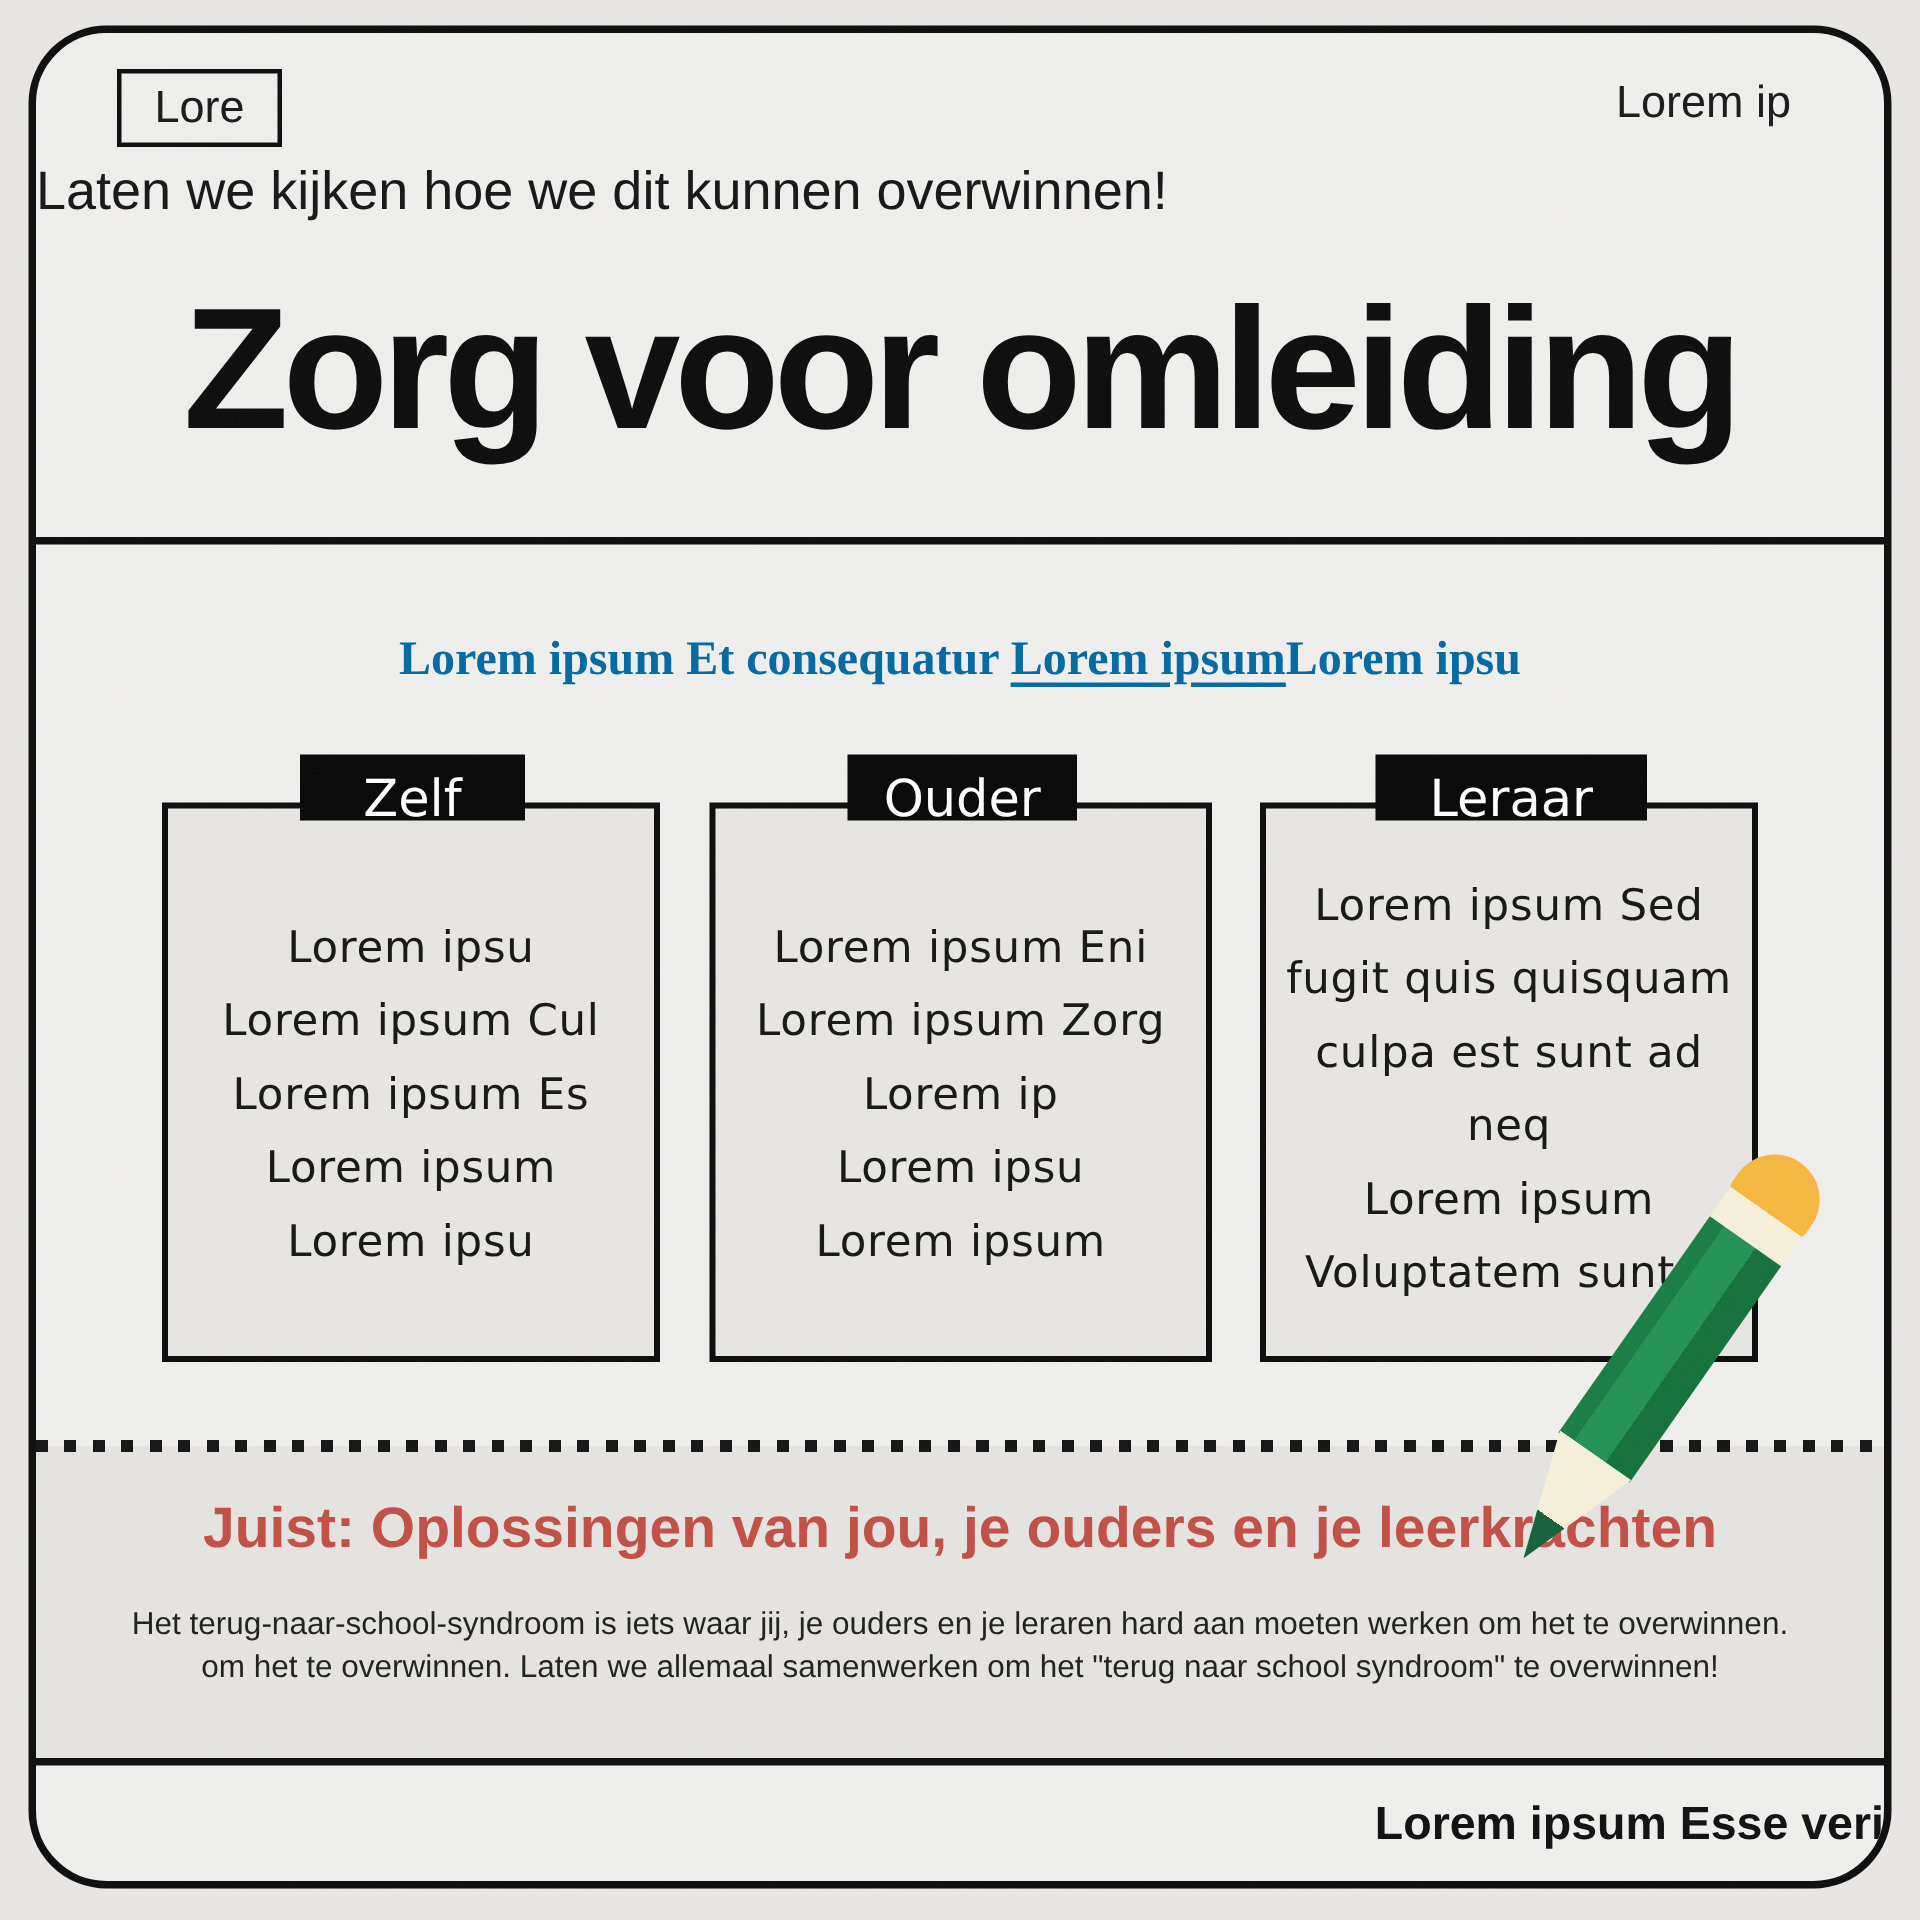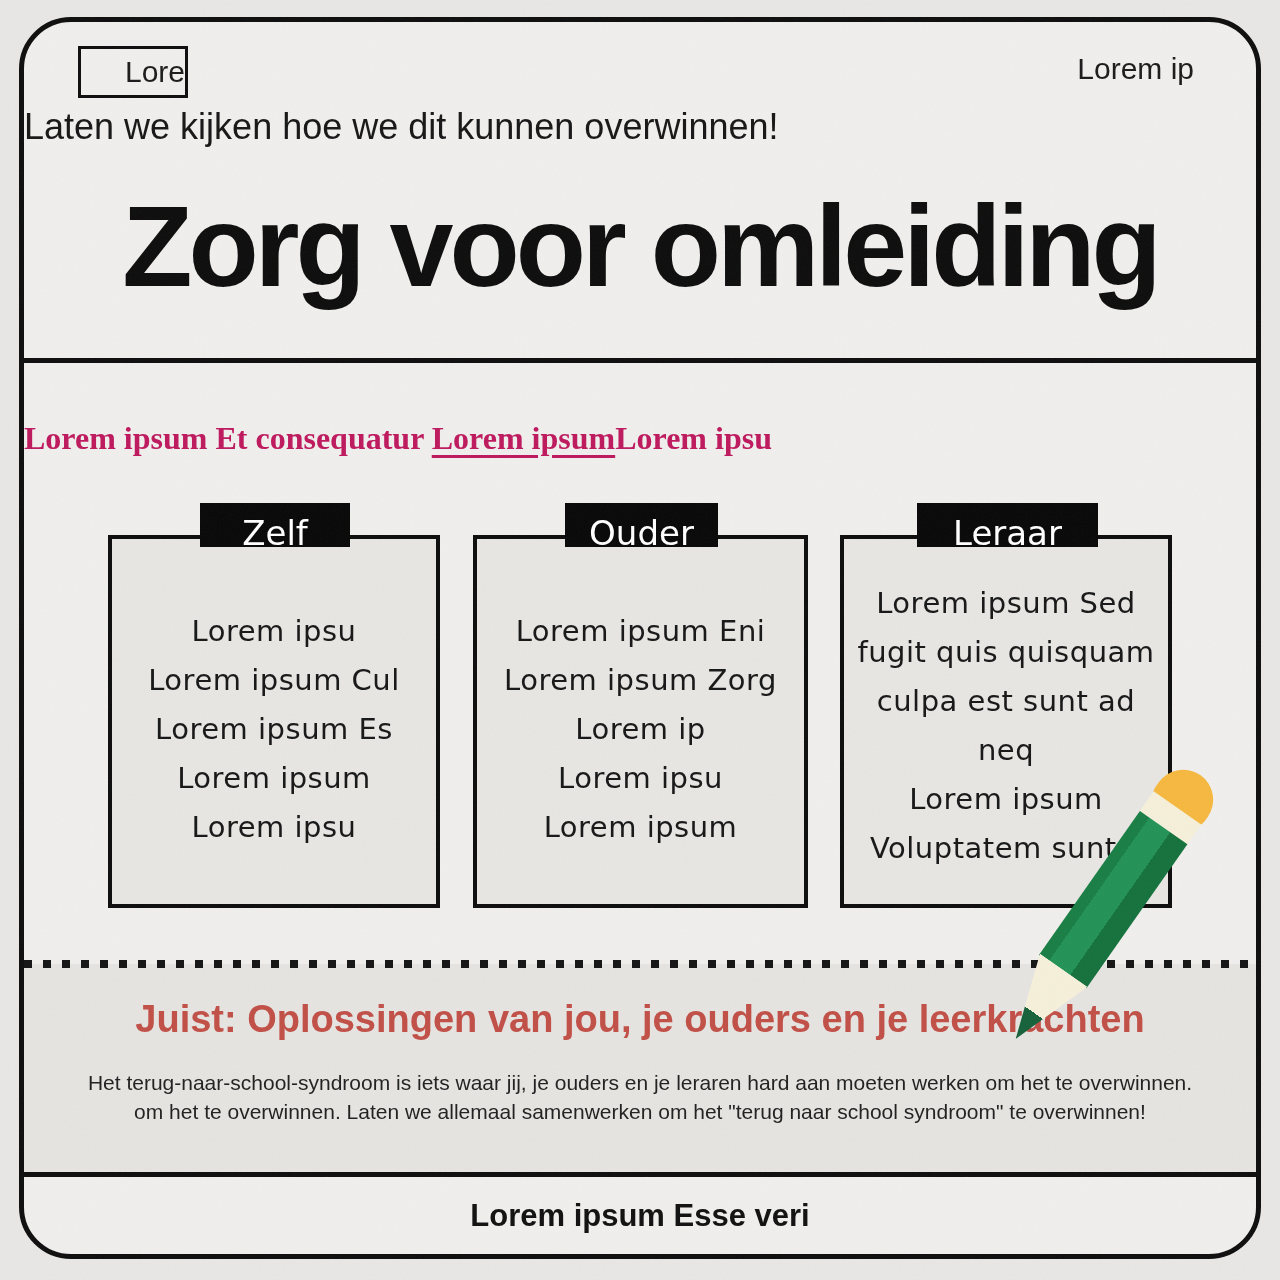--- a/index.html
+++ b/index.html
@@ -2,51 +2,51 @@
 <html><head>
 <meta charset="utf-8">
 <style>
   html,body{margin:0;padding:0;background:#e9e7e5;}
   .page{position:relative;width:1280px;height:1280px;background:#e9e7e5;overflow:hidden;
         font-family:"Liberation Sans", sans-serif;color:#111;}
   .frame{position:absolute;left:19px;top:17px;width:1232px;height:1232px;
          border:5px solid #0d0d0d;border-radius:52px;background:#f0efed;overflow:hidden;}
   .abs{position:absolute;}
   .badge{left:54px;top:24px;width:104px;height:46px;border:3px solid #0d0d0d;
-         font-size:30px;line-height:46px;text-align:right;color:#1a1a1a;background:transparent;}
+         font-size:30px;line-height:46px;text-align:center;color:#1a1a1a;background:transparent;}
   .top-right{right:62px;top:30px;font-size:30px;color:#1a1a1a;}
   .subtitle{left:0;right:0;top:84px;text-align:left;font-size:36px;color:#161616;}
   .big-title{left:0;right:0;top:158px;text-align:center;font-size:115px;font-weight:900;
              letter-spacing:-4px;color:#0c0c0c;white-space:nowrap;}
   .divider{left:0;right:0;height:5px;background:#0d0d0d;}
   .divider-1{top:336px;}
   .divider-2{top:1150px;}
-  .intro{left:0;right:0;top:398px;font-family:"Liberation Serif", serif;
-         font-weight:bold;font-size:32px;color:#be185d;}
+  .intro{left:0;right:0;top:398px;text-align:center;font-family:"Liberation Serif", serif;
+         font-weight:bold;font-size:32px;color:#0369a1;}
   .intro .ul{text-decoration:underline;text-decoration-thickness:3px;text-underline-offset:6px;}
   .card{top:513px;height:365px;border:4px solid #0c0c0c;background:#e8e6e3;}
   .card-1{left:84px;width:324px;}
   .card-2{left:449px;width:327px;}
   .card-3{left:816px;width:324px;text-decoration:underline;}
   .tab{top:481px;height:44px;background:#070707;color:#ffffff;text-align:center;
        font-size:34px;line-height:60px;font-family:"DejaVu Sans", sans-serif;z-index:5;}
   .tab-1{left:176px;width:150px;}
   .tab-2{left:541px;width:153px;}
   .tab-3{left:893px;width:181px;}
   .card-lines{position:absolute;left:0;right:0;text-align:center;
               font-family:"DejaVu Sans", sans-serif;font-size:29px;line-height:49px;
               letter-spacing:0.5px;color:#161616;}
   .card-1 .card-lines,.card-2 .card-lines{top:68px;}
   .card-3 .card-lines{top:40px;}
   .gray-band{left:0;right:0;top:942px;height:208px;background:#e6e4e1;}
   .dotted{left:0;right:0;top:938px;height:8px;
           background:repeating-linear-gradient(90deg,#141414 0 8px,transparent 8px 19px);}
   .solution-heading{left:0;right:0;top:976px;text-align:center;font-size:38px;font-weight:bold;}
   .solution-body{left:0;right:0;top:1046px;text-align:center;font-size:21px;line-height:29px;color:#1f1f1f;}
-  .footer-text{left:0;right:0;top:1176px;text-align:center;font-size:31px;font-weight:bold;color:#101010;}
+  .footer-text{left:0;right:0;top:1176px;text-align:right;font-size:31px;font-weight:bold;color:#101010;}
   
   .pencil{left:1055px;top:724px;width:58px;height:322px;transform:rotate(35deg);z-index:30;}
   .pencil .eraser{position:absolute;left:-1px;top:0;width:60px;height:46px;
                   border-radius:30px 30px 10px 10px;}
   .pencil .band{position:absolute;left:0;top:40px;width:58px;height:26px;}
   .pencil .body{position:absolute;left:0;top:64px;width:58px;height:176px;}
   .pencil .cone{position:absolute;left:0;top:238px;width:58px;height:84px;
                 clip-path:polygon(0 0,100% 0,50% 100%);}
   .noise{position:absolute;left:0;top:0;width:1280px;height:1280px;pointer-events:none;opacity:0.05;z-index:60;}
 </style>

